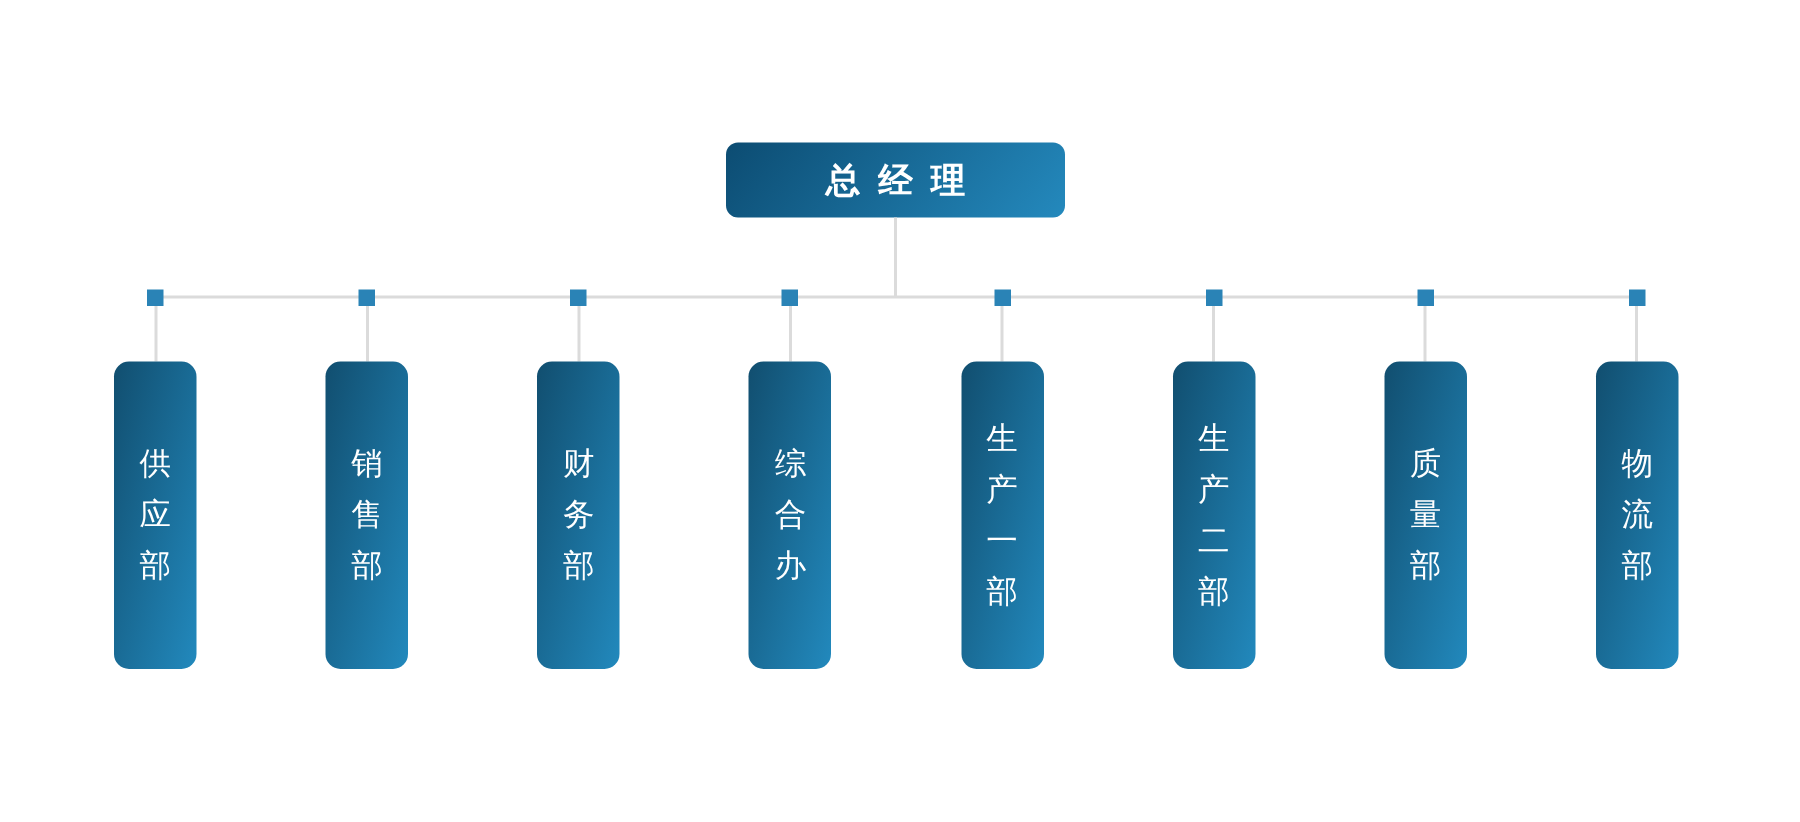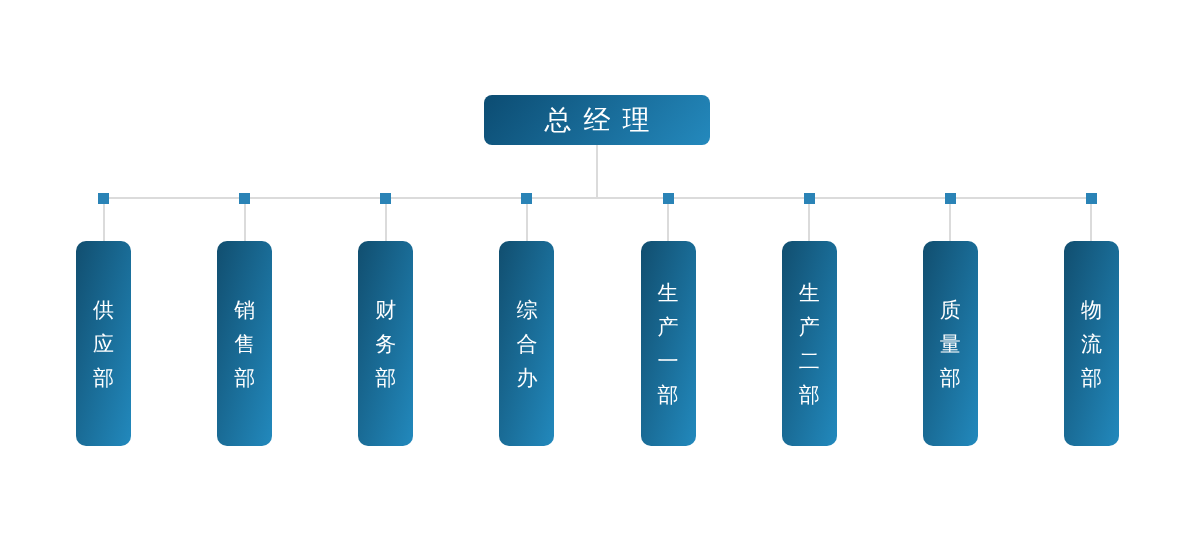--- a/index.html
+++ b/index.html
@@ -28,22 +28,22 @@
   .ceo-node{
     position:absolute;
     left:484px;top:95px;
     width:226px;height:50px;
     border-radius:8px;
     background:linear-gradient(130deg,var(--top-node-dark) 0%,var(--top-node-light) 100%);
     display:flex;align-items:center;justify-content:center;
   }
   .ceo-label{
     color:var(--label-text);
-    font-size:27px;
-    font-weight:normal;
+    font-size:23px;
+    font-weight:bold;
     letter-spacing:12px;
     padding-left:12px; 
     white-space:nowrap;
   }
   
   .stem-line{
     position:absolute;
     left:596px;top:145px;
     width:2px;height:53px;
     background:var(--connector-line);

